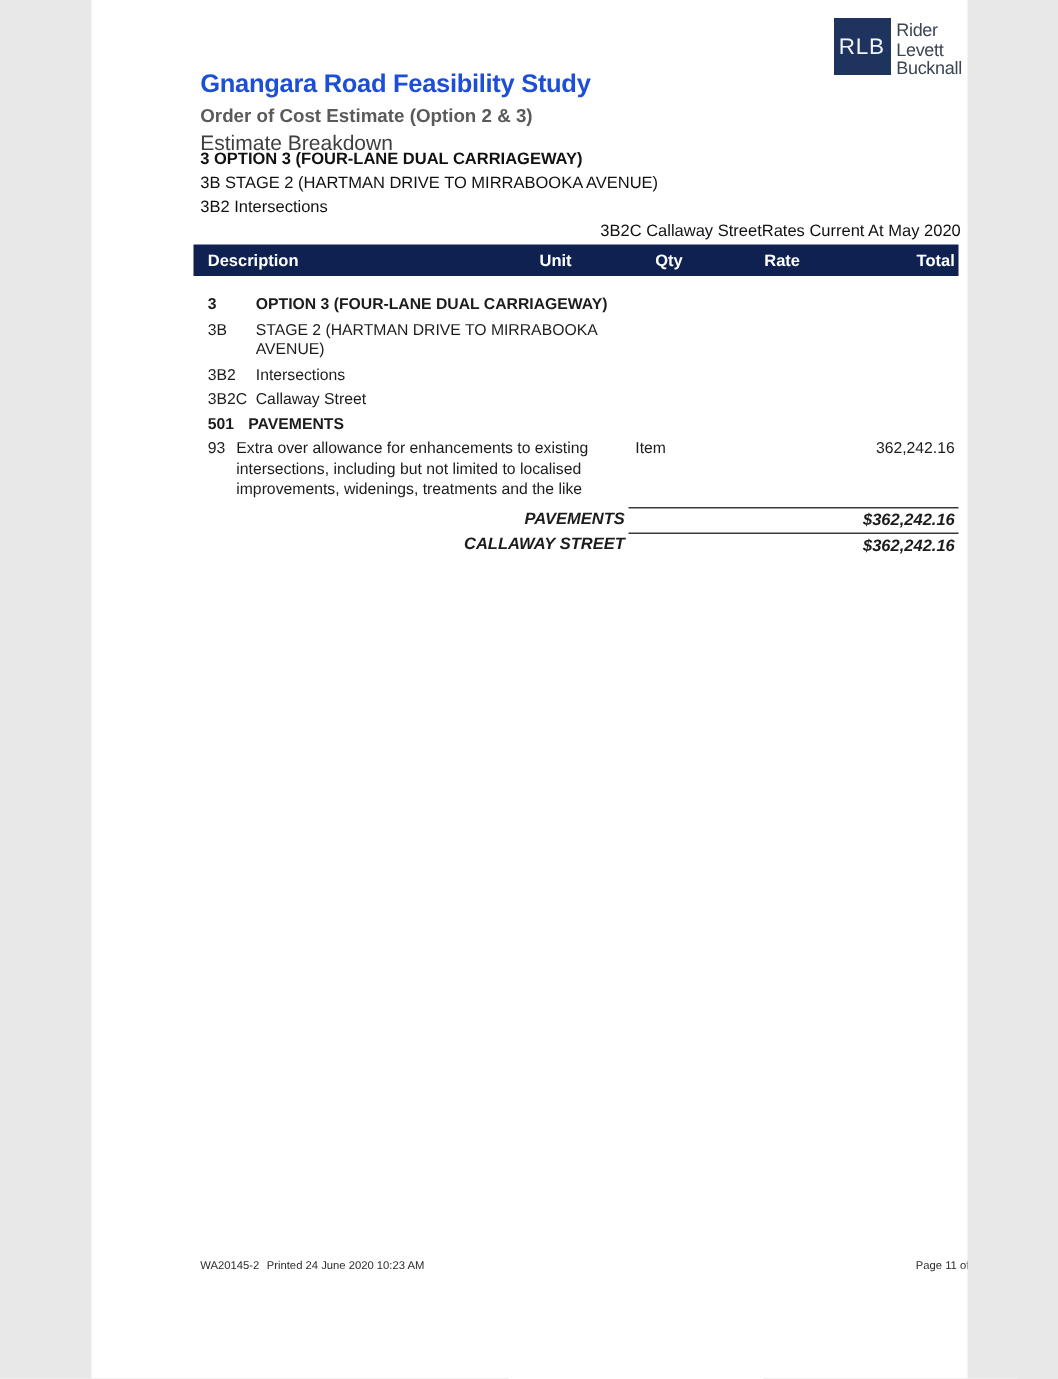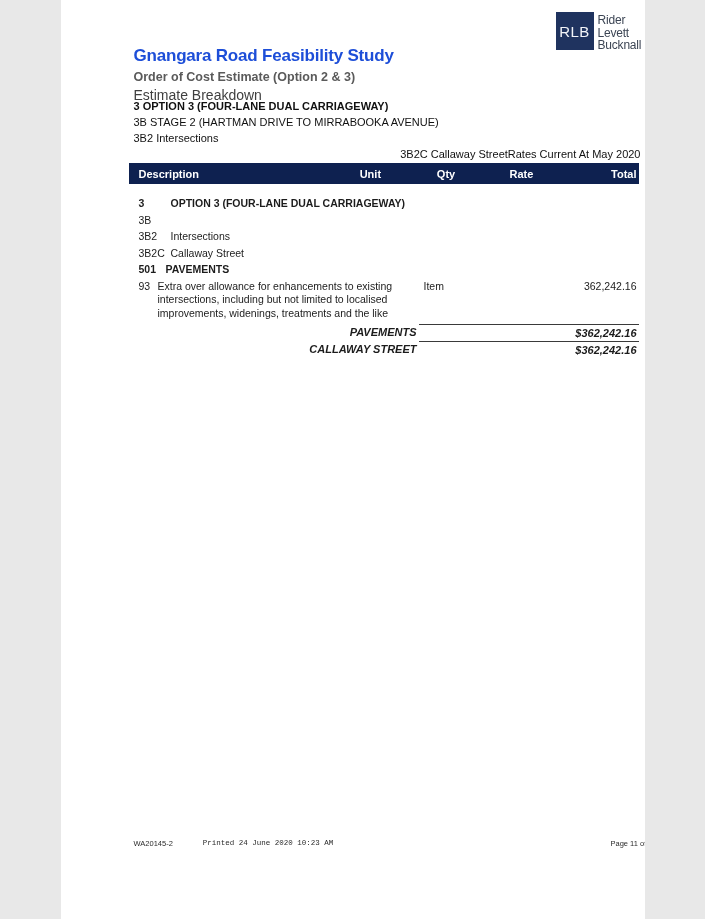--- a/index.html
+++ b/index.html
@@ -54,21 +54,21 @@
   .totals { margin-top:4px; }
   .total-row { display:flex; margin-left:10px; font-size:11px; font-style:italic; font-weight:bold; height:17px; }
   .total-label  { width:280px; text-align:right; padding-top:2px; padding-right:2px; }
   .total-amount { width:220px; text-align:right; border-top:1px solid #3a3a3a; padding-top:2px; padding-right:2px; }
   
   .footer {
     position:absolute; left:73px; top:839px; width:519px;
     display:flex; justify-content:space-between; font-size:7.5px; color:#2b2b2b;
   }
   .footer-left { display:flex; }
-  .footer-printed { margin-left:30px;font-family:Liberation Mono, monospace; }
+  .footer-printed { margin-left:5px; }
 </style>
 </head>
 <body>
 
 <div class="page">
 
   <div class="logo">
     <div class="logo-square">
       <span>RLB</span>
     </div>
@@ -104,20 +104,22 @@
       <div class="h-total">Total</div>
     </div>
 
     <div class="tbody">
       <div class="trow trow-bold">
         <div class="c-code">3</div>
         <div class="c-desc">OPTION 3 (FOUR-LANE DUAL CARRIAGEWAY)</div>
       </div>
       <div class="trow">
         <div class="c-code">3B</div>
+        <div class="c-desc">STAGE 2 (HARTMAN DRIVE TO MIRRABOOKA
+AVENUE)</div>
       </div>
       <div class="trow">
         <div class="c-code">3B2</div>
         <div class="c-desc">Intersections</div>
       </div>
       <div class="trow">
         <div class="c-code">3B2C</div>
         <div class="c-desc">Callaway Street</div>
       </div>
       <div class="trow trow-bold trow-501">

